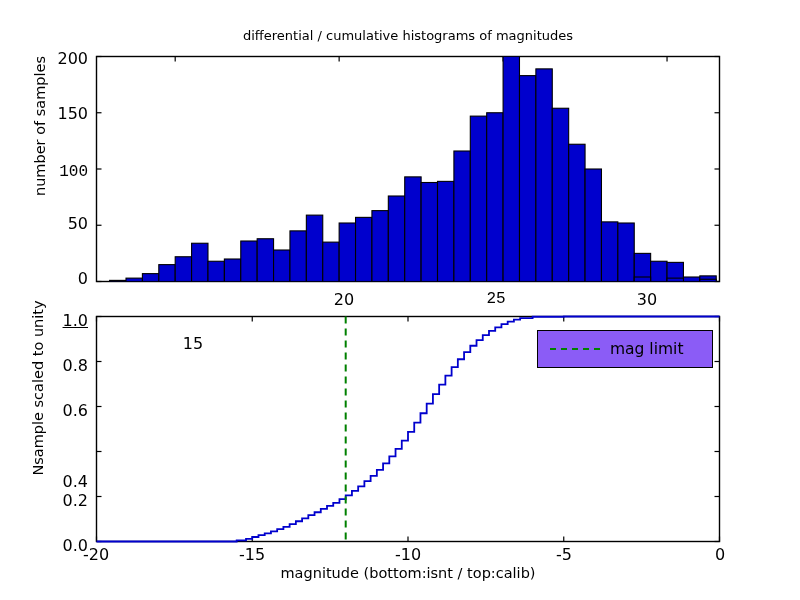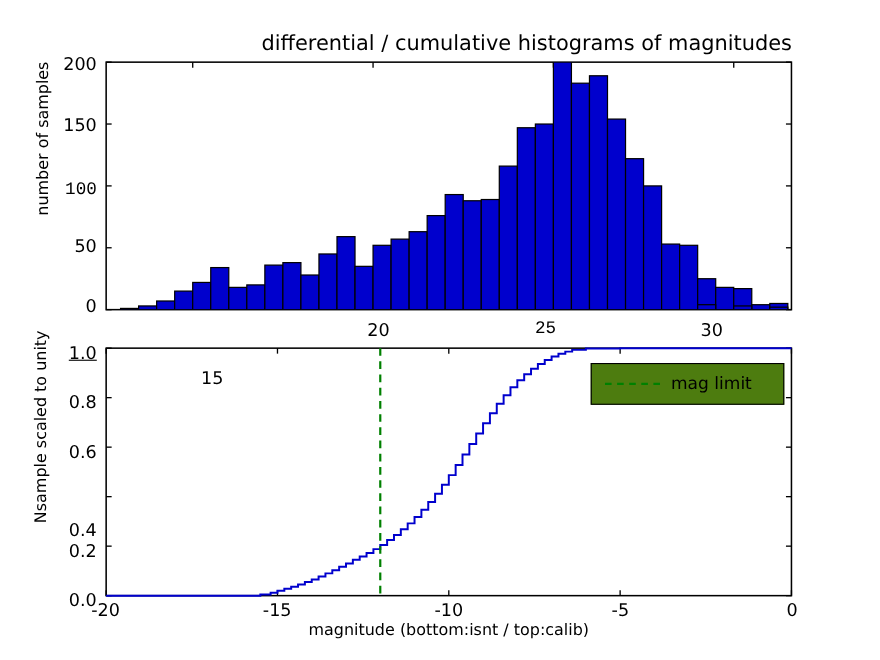--- a/index.html
+++ b/index.html
@@ -19,22 +19,22 @@
     left: 0; top: 0;
     width: 800px;
     height: 600px;
     background: #ffffff;
   }
   .fig-title {
     position: absolute;
     left: 96px;
     top: 28px;
     width: 624px;
-    text-align: right;
-    font-size: 19px;
+    text-align: center;
+    font-size: 13px;
     color: #000000;
     white-space: nowrap;
   }
   .axis-label {
     position: absolute;
     font-size: 14.5px;
     color: #000000;
     white-space: nowrap;
   }
   .ylabel-top {
@@ -78,21 +78,21 @@
     left: 0;
     top: 0;
   }
   .legend-box {
     position: absolute;
     left: 537px;
     top: 330px;
     width: 176px;
     height: 38px;
     border: 1.6px solid #000000;
-    background: #4d7c0f;
+    background: #8b5cf6;
     box-sizing: border-box;
   }
   .legend-label {
     position: absolute;
     left: 72px;
     top: 9px;
     font-size: 15.5px;
     color: #000000;
     white-space: nowrap;
   }

